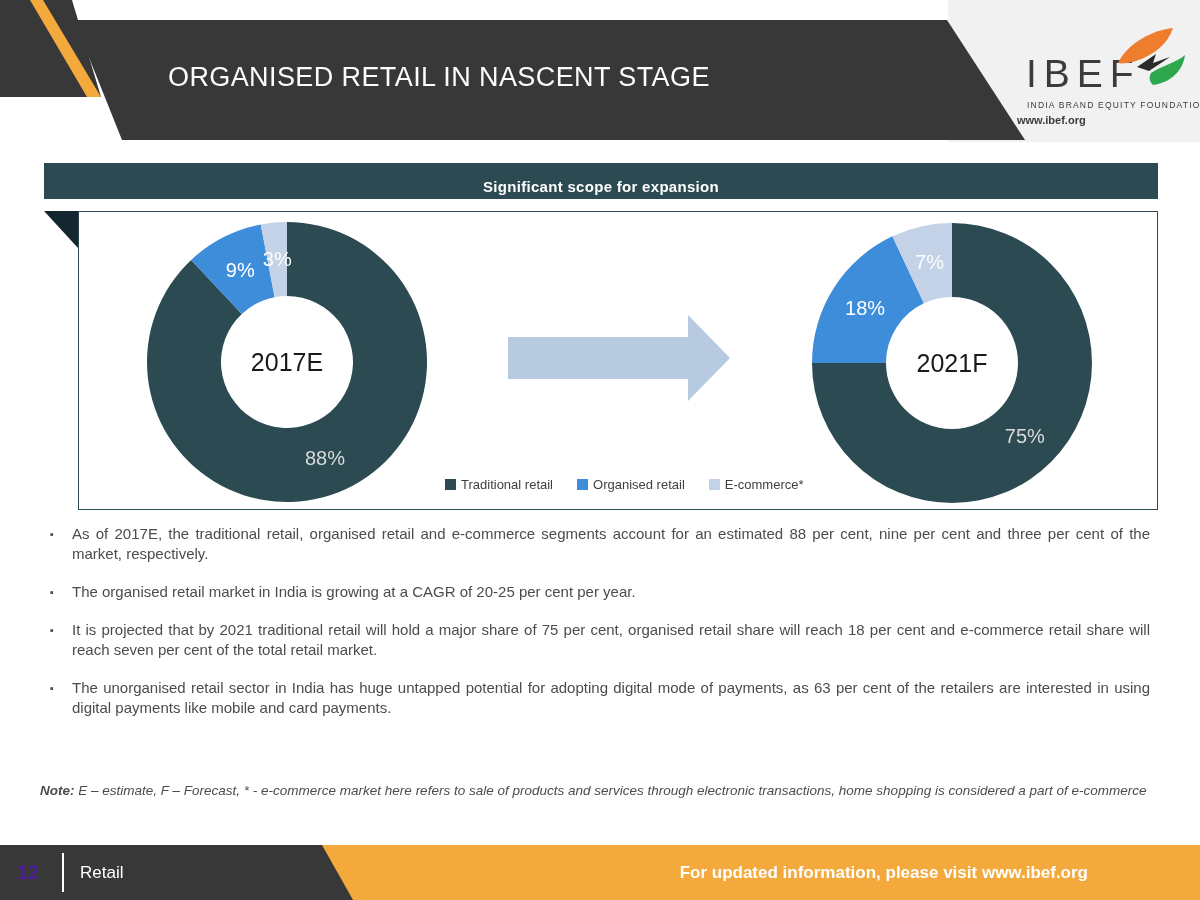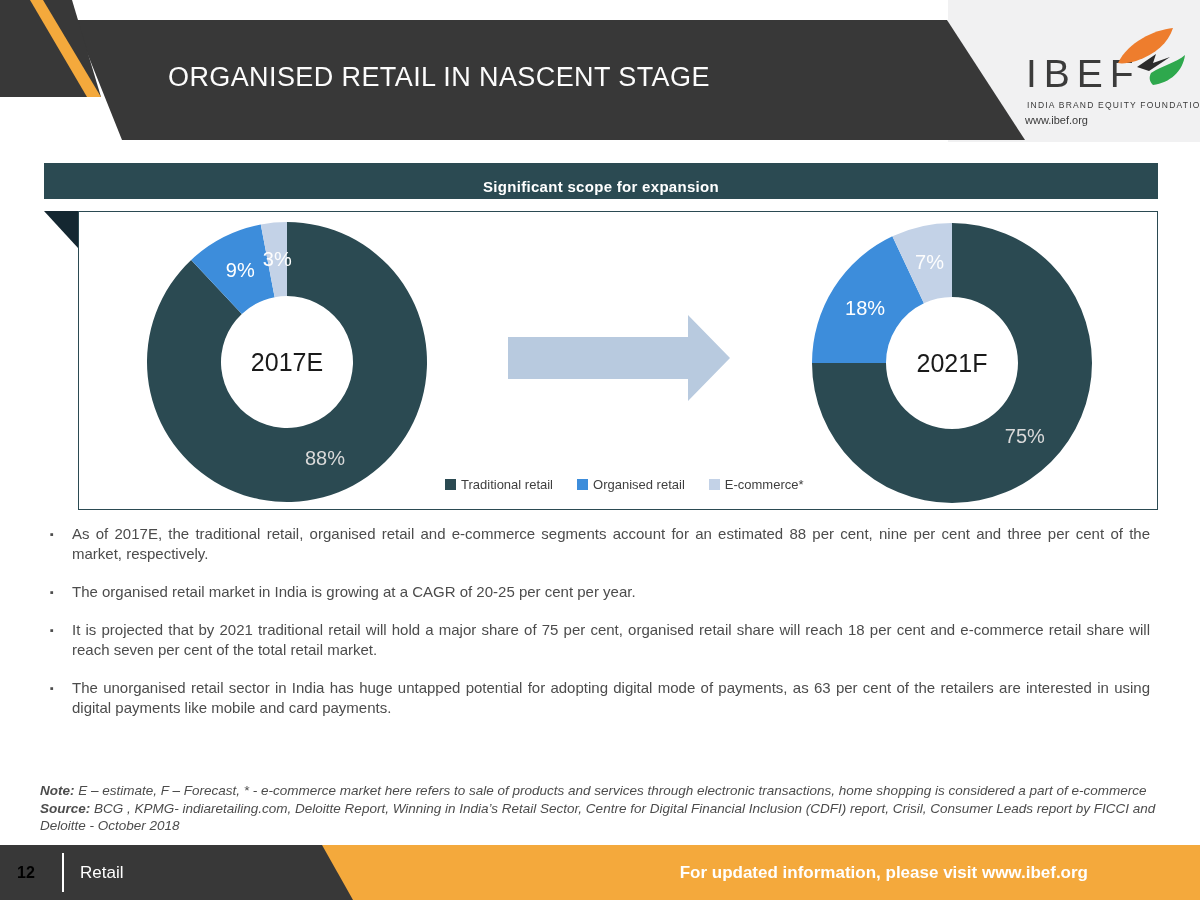--- a/index.html
+++ b/index.html
@@ -13,21 +13,21 @@
     clip-path:polygon(30px 0,43px 0,101px 97px,87px 97px);z-index:3;}
   .logo-panel{position:absolute;left:948px;top:0;width:252px;height:142px;background:#F1F1F2;z-index:1;}
   .header-band{position:absolute;left:0;top:0;width:1200px;height:140px;background:#383838;
     clip-path:polygon(74px 20px,947px 20px,1025px 140px,122px 140px);z-index:2;}
   .header-title{position:absolute;left:152px;top:62px;font-size:27px;color:#FCFCFC;
     letter-spacing:.4px;z-index:4;white-space:nowrap;margin-left:16px;}
   .logo-inner{position:relative;width:100%;height:100%;}
   .logo-text{position:absolute;left:78px;top:52px;font-size:39px;color:#3B3B3B;letter-spacing:7px;}
   .logo-bird{position:absolute;right:14px;top:26px;}
   .logo-sub{position:absolute;left:79px;top:100px;font-size:8.5px;color:#3A3A3A;letter-spacing:1.2px;white-space:nowrap;}
-  .logo-url{position:absolute;left:77px;top:114px;font-size:11px;color:#3A3A3A;font-weight:normal;}
+  .logo-url{position:absolute;left:69px;top:114px;font-size:11px;color:#3A3A3A;font-weight:bold;}
 
   
   .chart-title-band{position:absolute;left:44px;top:163px;width:1114px;height:36px;background:#2B4A52;
     color:#fff;font-weight:bold;font-size:15px;letter-spacing:.3px;text-align:center;line-height:48px;z-index:2;}
   .chart-fold{position:absolute;left:44px;top:211px;width:34px;height:37px;background:#142731;
     clip-path:polygon(0 0,100% 0,100% 100%);}
   .chart-panel{position:absolute;left:78px;top:211px;width:1080px;height:299px;background:#fff;
     border:1px solid #2B4A52;box-sizing:border-box;}
   .donut{position:absolute;width:290px;height:290px;}
   .donut-1{left:63px;top:5px;}
@@ -47,22 +47,22 @@
   
   .notes{position:absolute;left:40px;top:782px;width:1128px;font-size:13.5px;line-height:17.5px;
     color:#4C4C4C;font-style:italic;}
   .notes p{margin:0;}
   .note-label{font-weight:bold;margin-top:40px;}
 
   
   .footer{position:absolute;left:0;top:845px;width:1200px;height:55px;background:#F4A93C;}
   .footer-dark{position:absolute;left:0;top:0;width:100%;height:100%;background:#383838;
     clip-path:polygon(0 0,322px 0,353px 100%,0 100%);}
-  .footer-page{position:absolute;left:17px;top:0;height:55px;line-height:55px;color:#000000;
-    font-size:16px;font-weight:bold;}
+  .footer-page{position:absolute;left:17px;top:0;height:55px;line-height:55px;color:#4c1d95;
+    font-size:20px;font-weight:bold;}
   .footer-divider{position:absolute;left:62px;top:8px;width:2px;height:39px;background:#fff;}
   .footer-section{position:absolute;left:80px;top:0;height:68px;line-height:55px;color:#fff;
     font-size:17px;font-weight:normal;}
   .footer-msg{position:absolute;right:112px;top:0;height:55px;line-height:55px;color:#fff;
     font-size:17px;font-weight:bold;}
 </style>
 </head>
 <body>
 
 <div class="slide">
@@ -124,21 +124,20 @@
 
   <ul class="bullets" id="bullets">
       <li><span class="bullet-marker">▪</span><span>As of 2017E, the traditional retail, organised retail and e-commerce segments account for an estimated 88 per cent, nine per cent and three per cent of the market, respectively.</span></li>
       <li><span class="bullet-marker">▪</span><span>The organised retail market in India is growing at a CAGR of 20-25 per cent per year.</span></li>
       <li><span class="bullet-marker">▪</span><span>It is projected that by 2021 traditional retail will hold a major share of 75 per cent, organised retail share will reach 18 per cent and e-commerce retail share will reach seven per cent of the total retail market.</span></li>
       <li><span class="bullet-marker">▪</span><span>The unorganised retail sector in India has huge untapped potential for adopting digital mode of payments, as 63 per cent of the retailers are interested in using digital payments like mobile and card payments.</span></li>
     </ul>
 
   <div class="notes">
     <p><span class="note-label">Note:</span> <span>E – estimate, F – Forecast, * - e-commerce market here refers to sale of products and services through electronic transactions, home shopping is considered a part of e-commerce</span></p>
-    <p><span class="note-label">Source:</span> <span>BCG , KPMG- indiaretailing.com, Deloitte Report, Winning in India’s Retail Sector, Centre for Digital Financial Inclusion (CDFI) report, Crisil, Consumer Leads report by FICCI and Deloitte - October 2018</span></p>
   </div>
 
   <div class="footer">
     <div class="footer-dark"></div>
     <div class="footer-page">12</div>
     <div class="footer-divider"></div>
     <div class="footer-section">Retail</div>
     <div class="footer-msg">For updated information, please visit www.ibef.org</div>
   </div>
 

